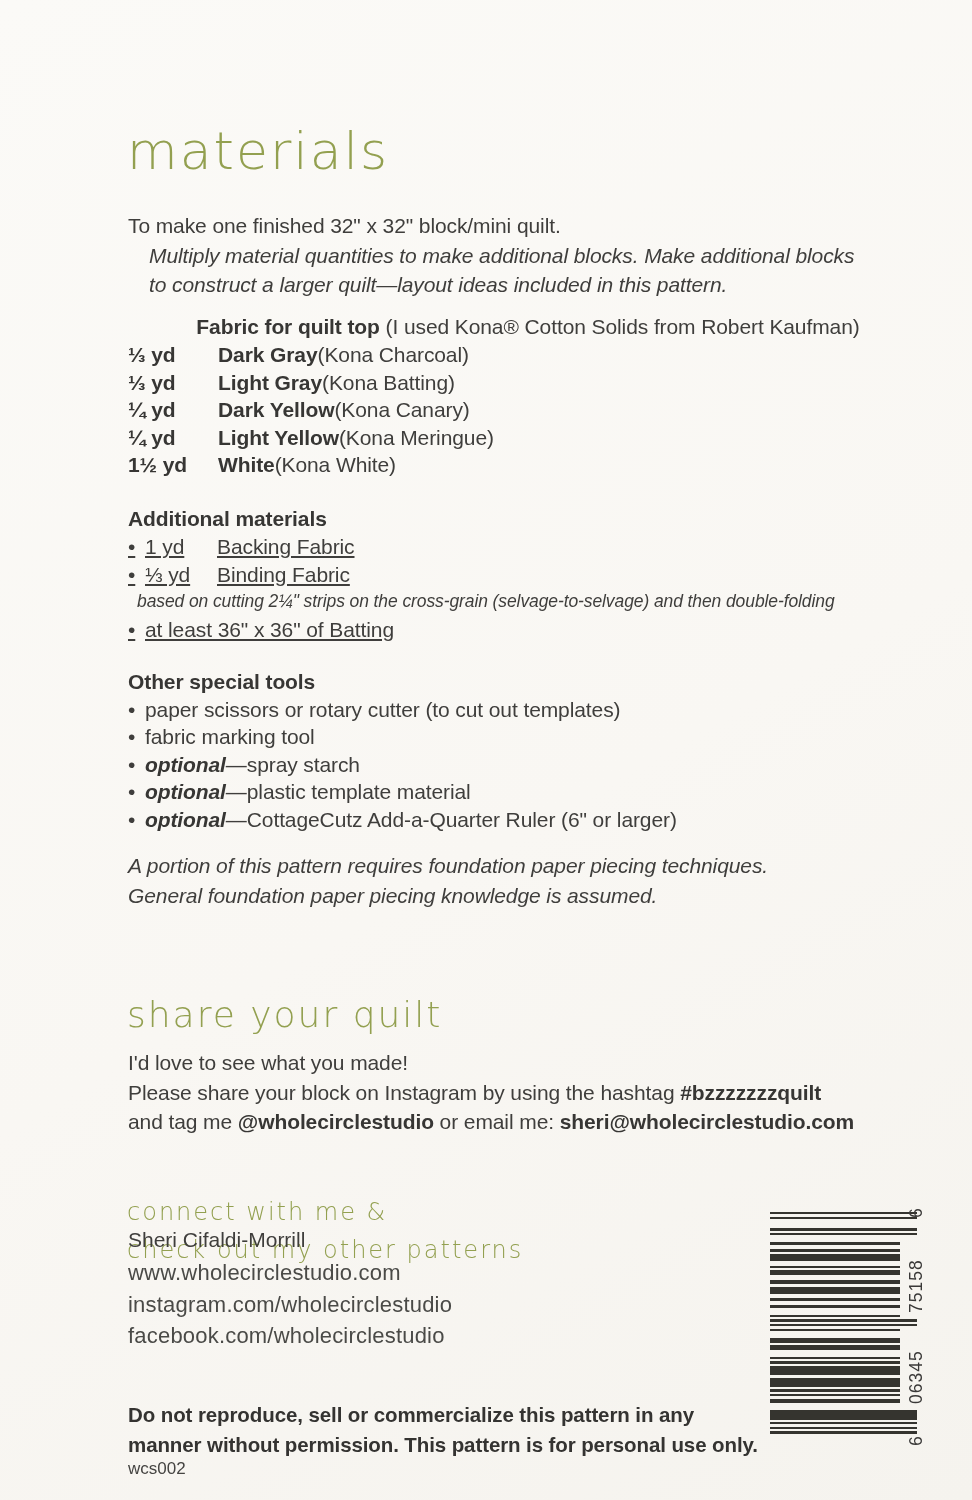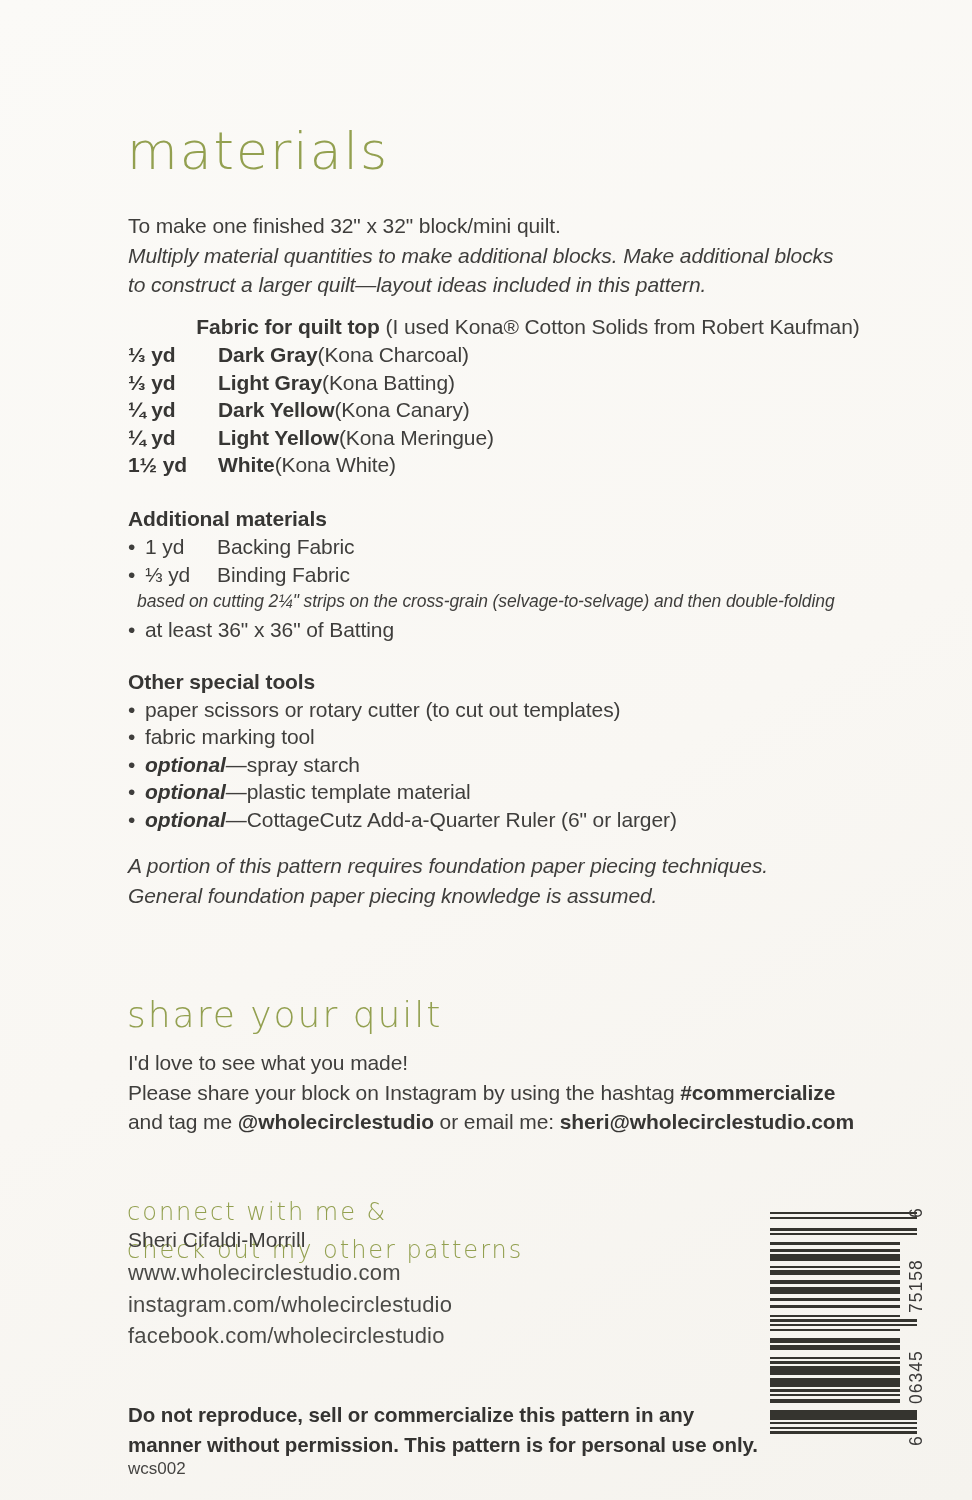--- a/index.html
+++ b/index.html
@@ -25,30 +25,30 @@
   #share-heading{top:996px;font-size:36px;}
   #connect-heading{top:1147px;font-size:24px;line-height:37.5px;margin-top:47px;}
 
   .body-text{font-size:21px;line-height:28px;letter-spacing:-0.1px;}
   .abs{position:absolute;left:128px;}
   .italic{font-style:italic;}
   .bold{font-weight:700;color:#373634;}
   .nowrap{white-space:nowrap;text-align:center;}
 
   #intro{top:212px;width:790px;}
-  #intro-note{top:241px;width:790px;line-height:29px;}
+  #intro-note{top:241px;width:790px;line-height:29px;margin-left:21px;}
 
   #fabric-block{top:313px;width:800px;}
   .section-heading{font-weight:700;color:#373634;font-size:21px;line-height:28px;}
   .fabric-row{display:flex;height:27.5px;align-items:baseline;white-space:nowrap;}
   .fabric-row .qty{width:90px;font-weight:700;color:#373634;}
   #fabric-block .fabric-row:first-of-type{margin-top:1px;}
 
   #additional-block{top:505px;width:800px;}
-  .brow{display:flex;height:27.5px;align-items:baseline;white-space:nowrap;}
+  .brow{display:flex;height:27.5px;align-items:baseline;white-space:nowrap;text-decoration:underline;}
   .brow::before{content:"•";width:17px;color:#3f3e3c;}
   .brow .qty{width:72px;}
   #binding-note{font-size:17.5px;line-height:26px;margin-left:9px;white-space:nowrap;}
   #batting-row{margin-top:2px;}
 
   #tools-block{top:668px;width:820px;}
   .trow{display:flex;height:27.4px;align-items:baseline;white-space:nowrap;}
   .trow::before{content:"•";width:17px;color:#3f3e3c;}
   .trow .opt{font-weight:700;font-style:italic;color:#373634;}
 
@@ -167,21 +167,21 @@
   <div id="fpp-note" class="abs body-text italic">
     <div>A portion of this pattern requires foundation paper piecing techniques.</div>
     <div>General foundation paper piecing knowledge is assumed.</div>
   </div>
 
   <div id="share-heading" class="green-heading">share your quilt</div>
 
   <div id="share-text" class="abs body-text">
     <div>I'd love to see what you made!</div>
     <div>
-      <span>Please share your block on Instagram by using the hashtag </span><span class="bold">#commercialize</span>
+      <span>Please share your block on Instagram by using the hashtag </span><span class="bold">#bzzzzzzzquilt</span>
     </div>
     <div>
       <span>and tag me </span><span class="bold">@wholecirclestudio</span><span> or email me: </span><span class="bold">sheri@wholecirclestudio.com</span>
     </div>
   </div>
 
   <div id="connect-heading" class="green-heading">
     <div>connect with me &amp;</div>
     <div>check out my other patterns</div>
   </div>

